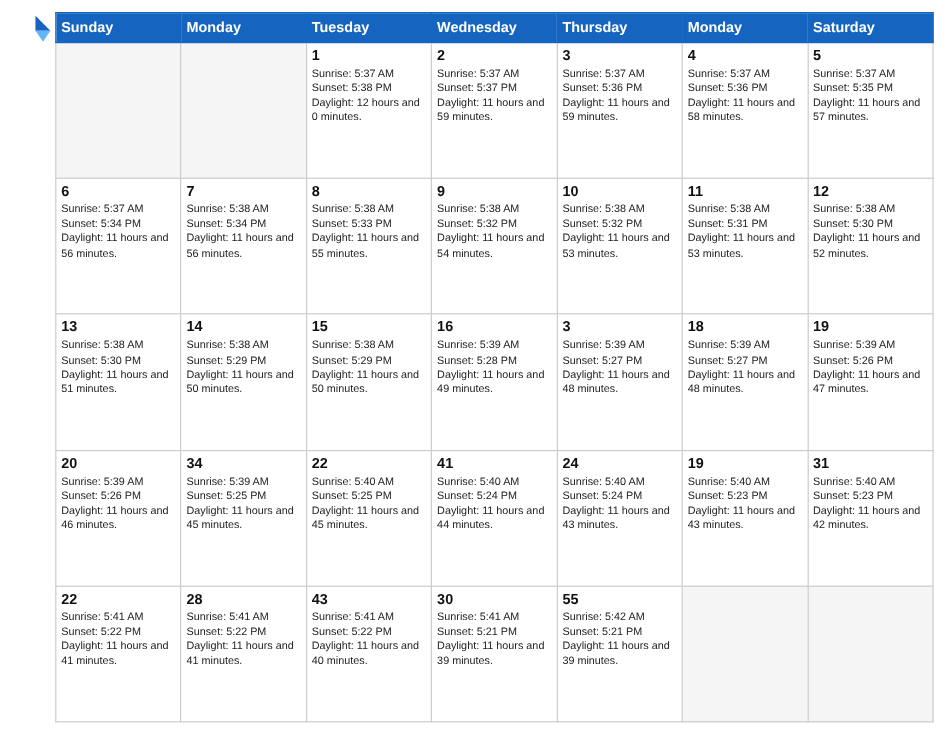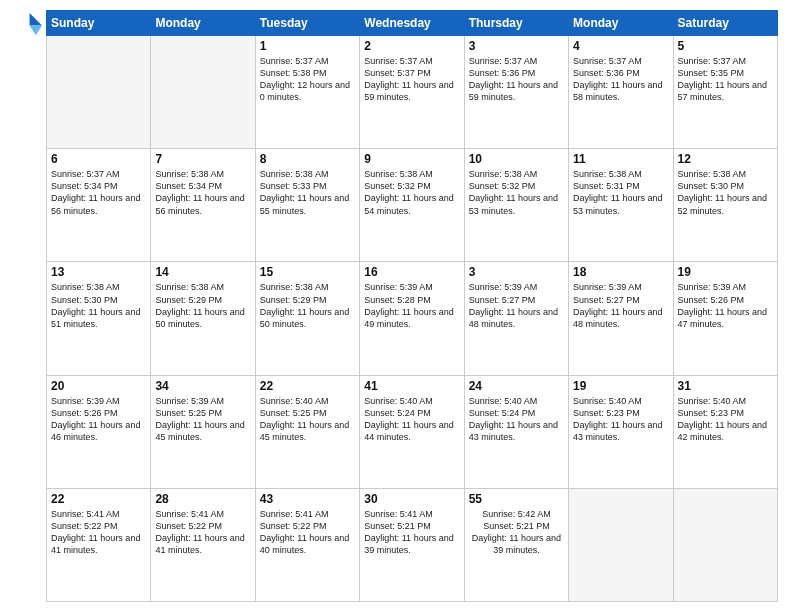--- a/index.html
+++ b/index.html
@@ -308,21 +308,21 @@
 Daylight: 11 hours and 40 minutes.</div>
           </td>
           <td>
             <div class="day-number">30</div>
             <div class="cell-text" style="white-space: pre-line;">Sunrise: 5:41 AM
 Sunset: 5:21 PM
 Daylight: 11 hours and 39 minutes.</div>
           </td>
           <td>
             <div class="day-number">55</div>
-            <div class="cell-text" style="white-space: pre-line; text-align: center;">Sunrise: 5:42 AM
+            <div class="cell-text" style="white-space: pre-line;">Sunrise: 5:42 AM
 Sunset: 5:21 PM
 Daylight: 11 hours and 39 minutes.</div>
           </td>
           <td class="empty"></td>
           <td class="empty"></td>
         </tr>
       </tbody>
   </table>
 </div>
 

